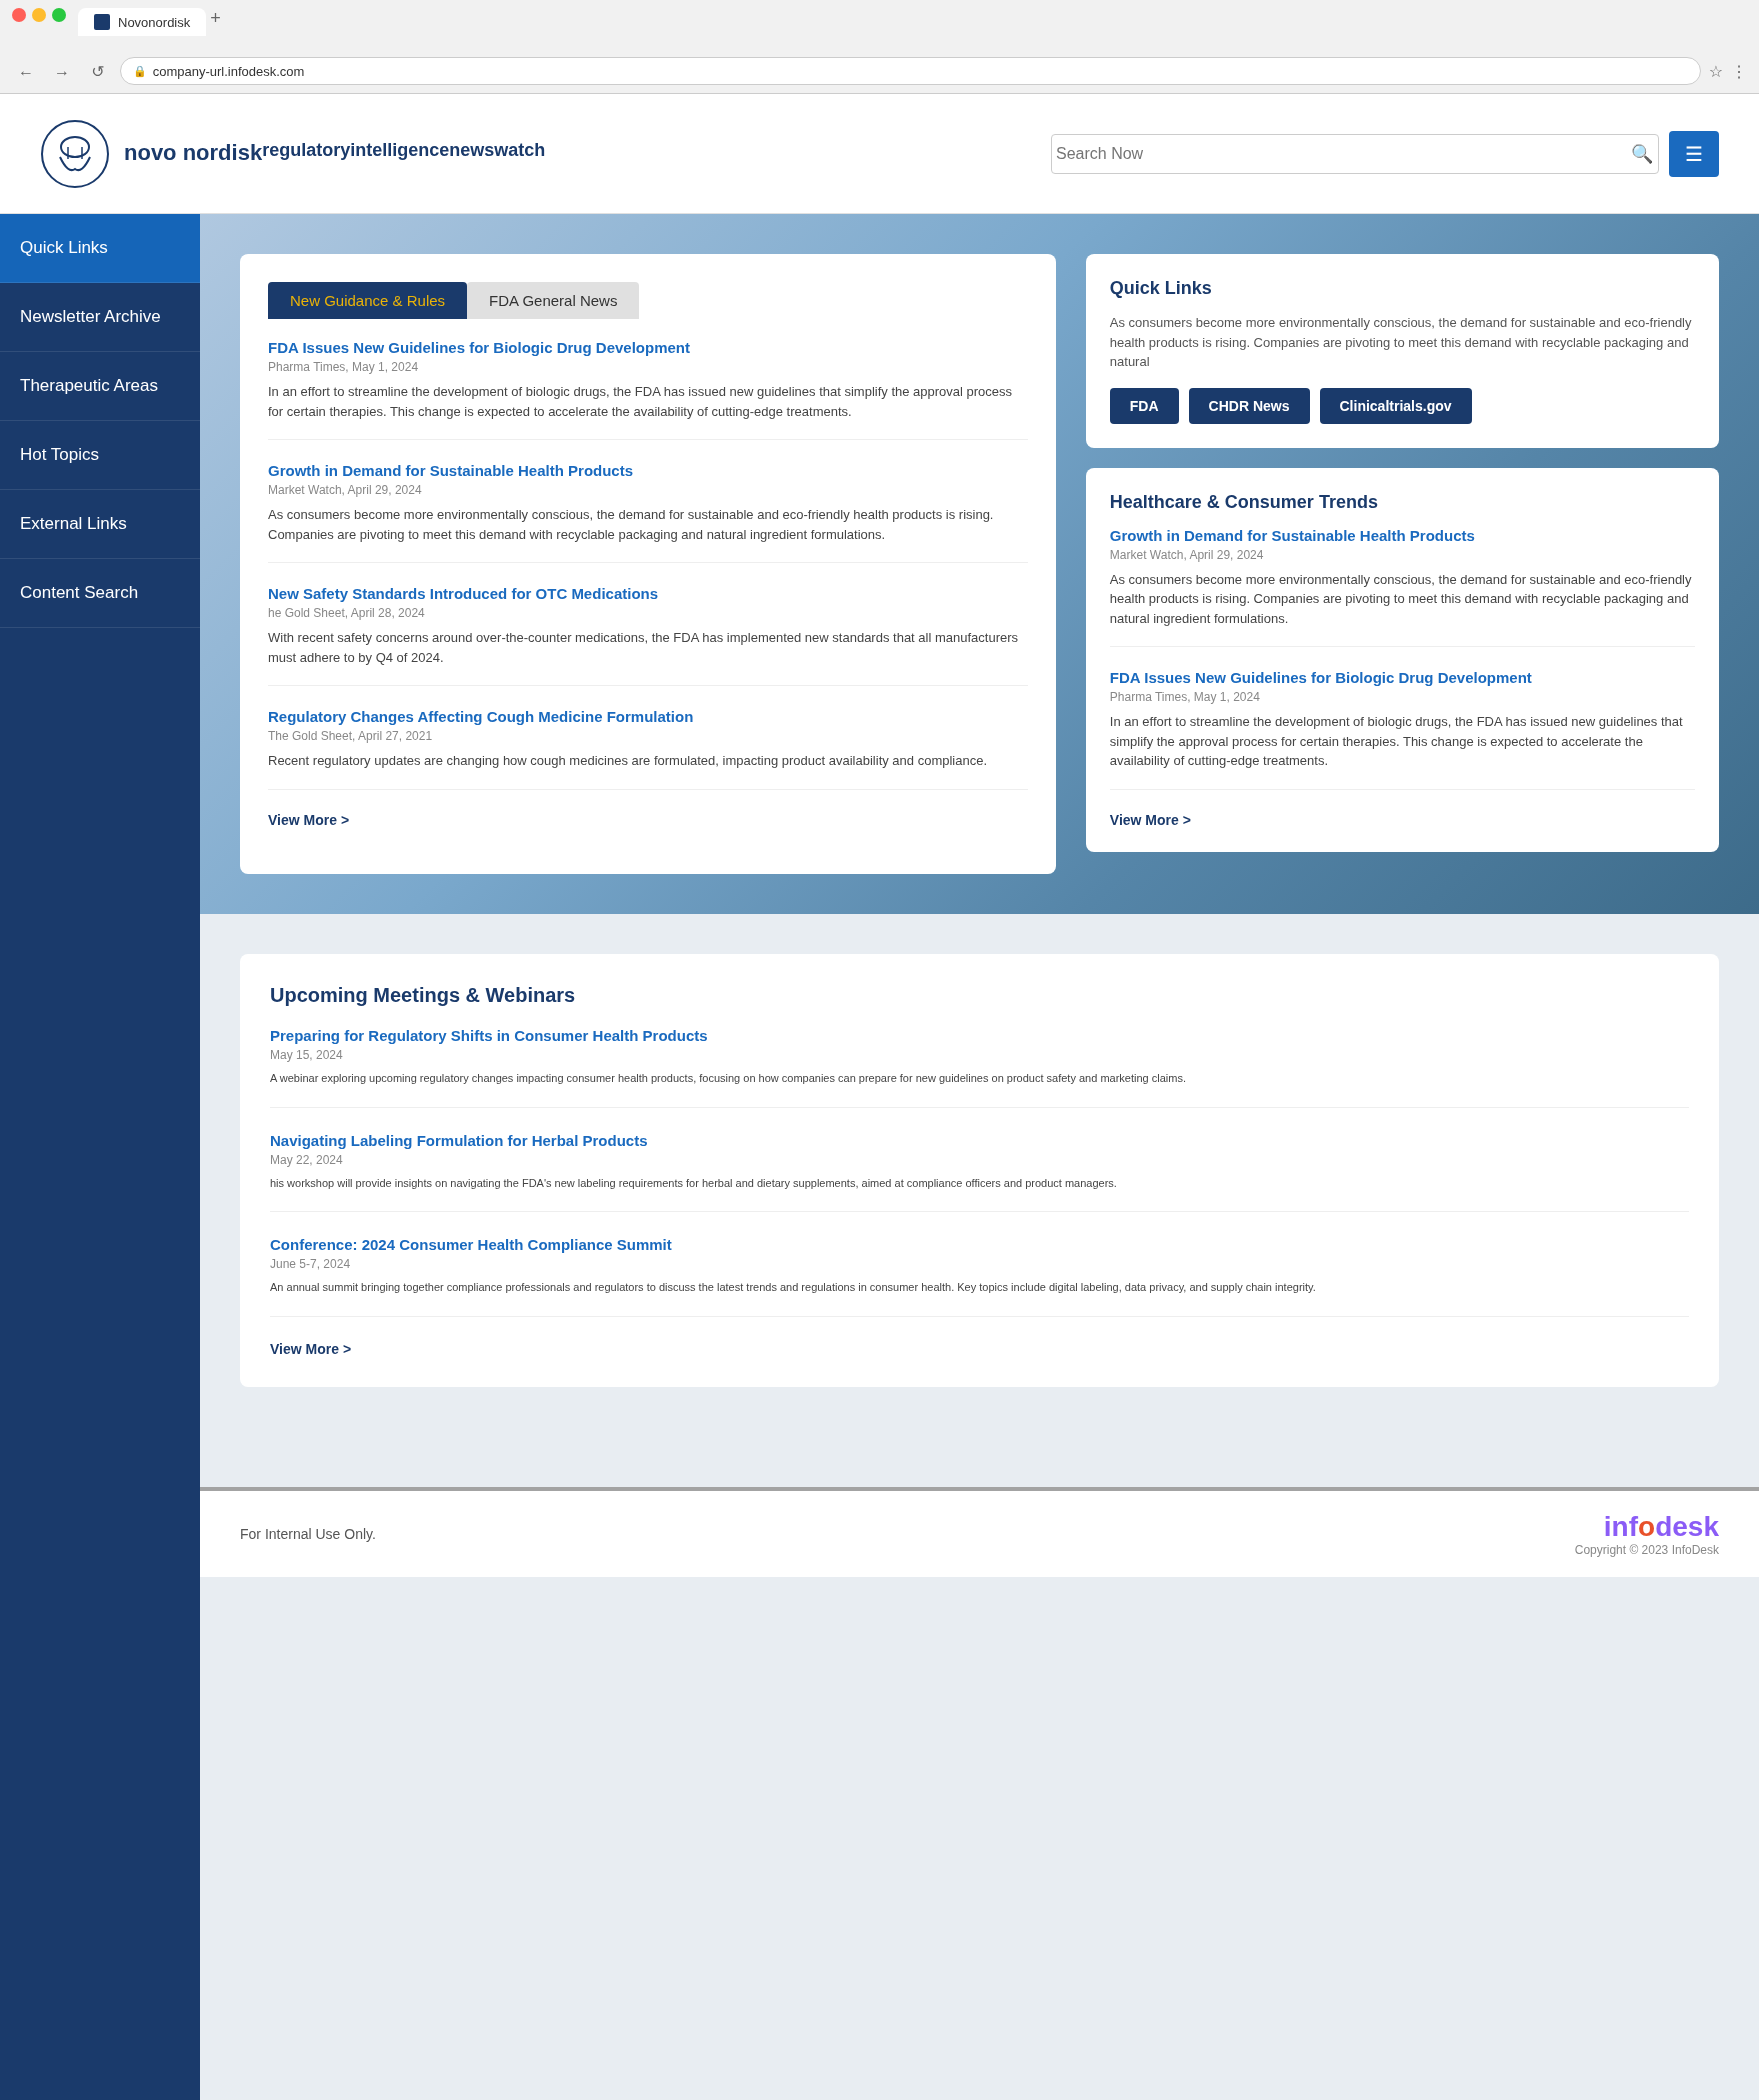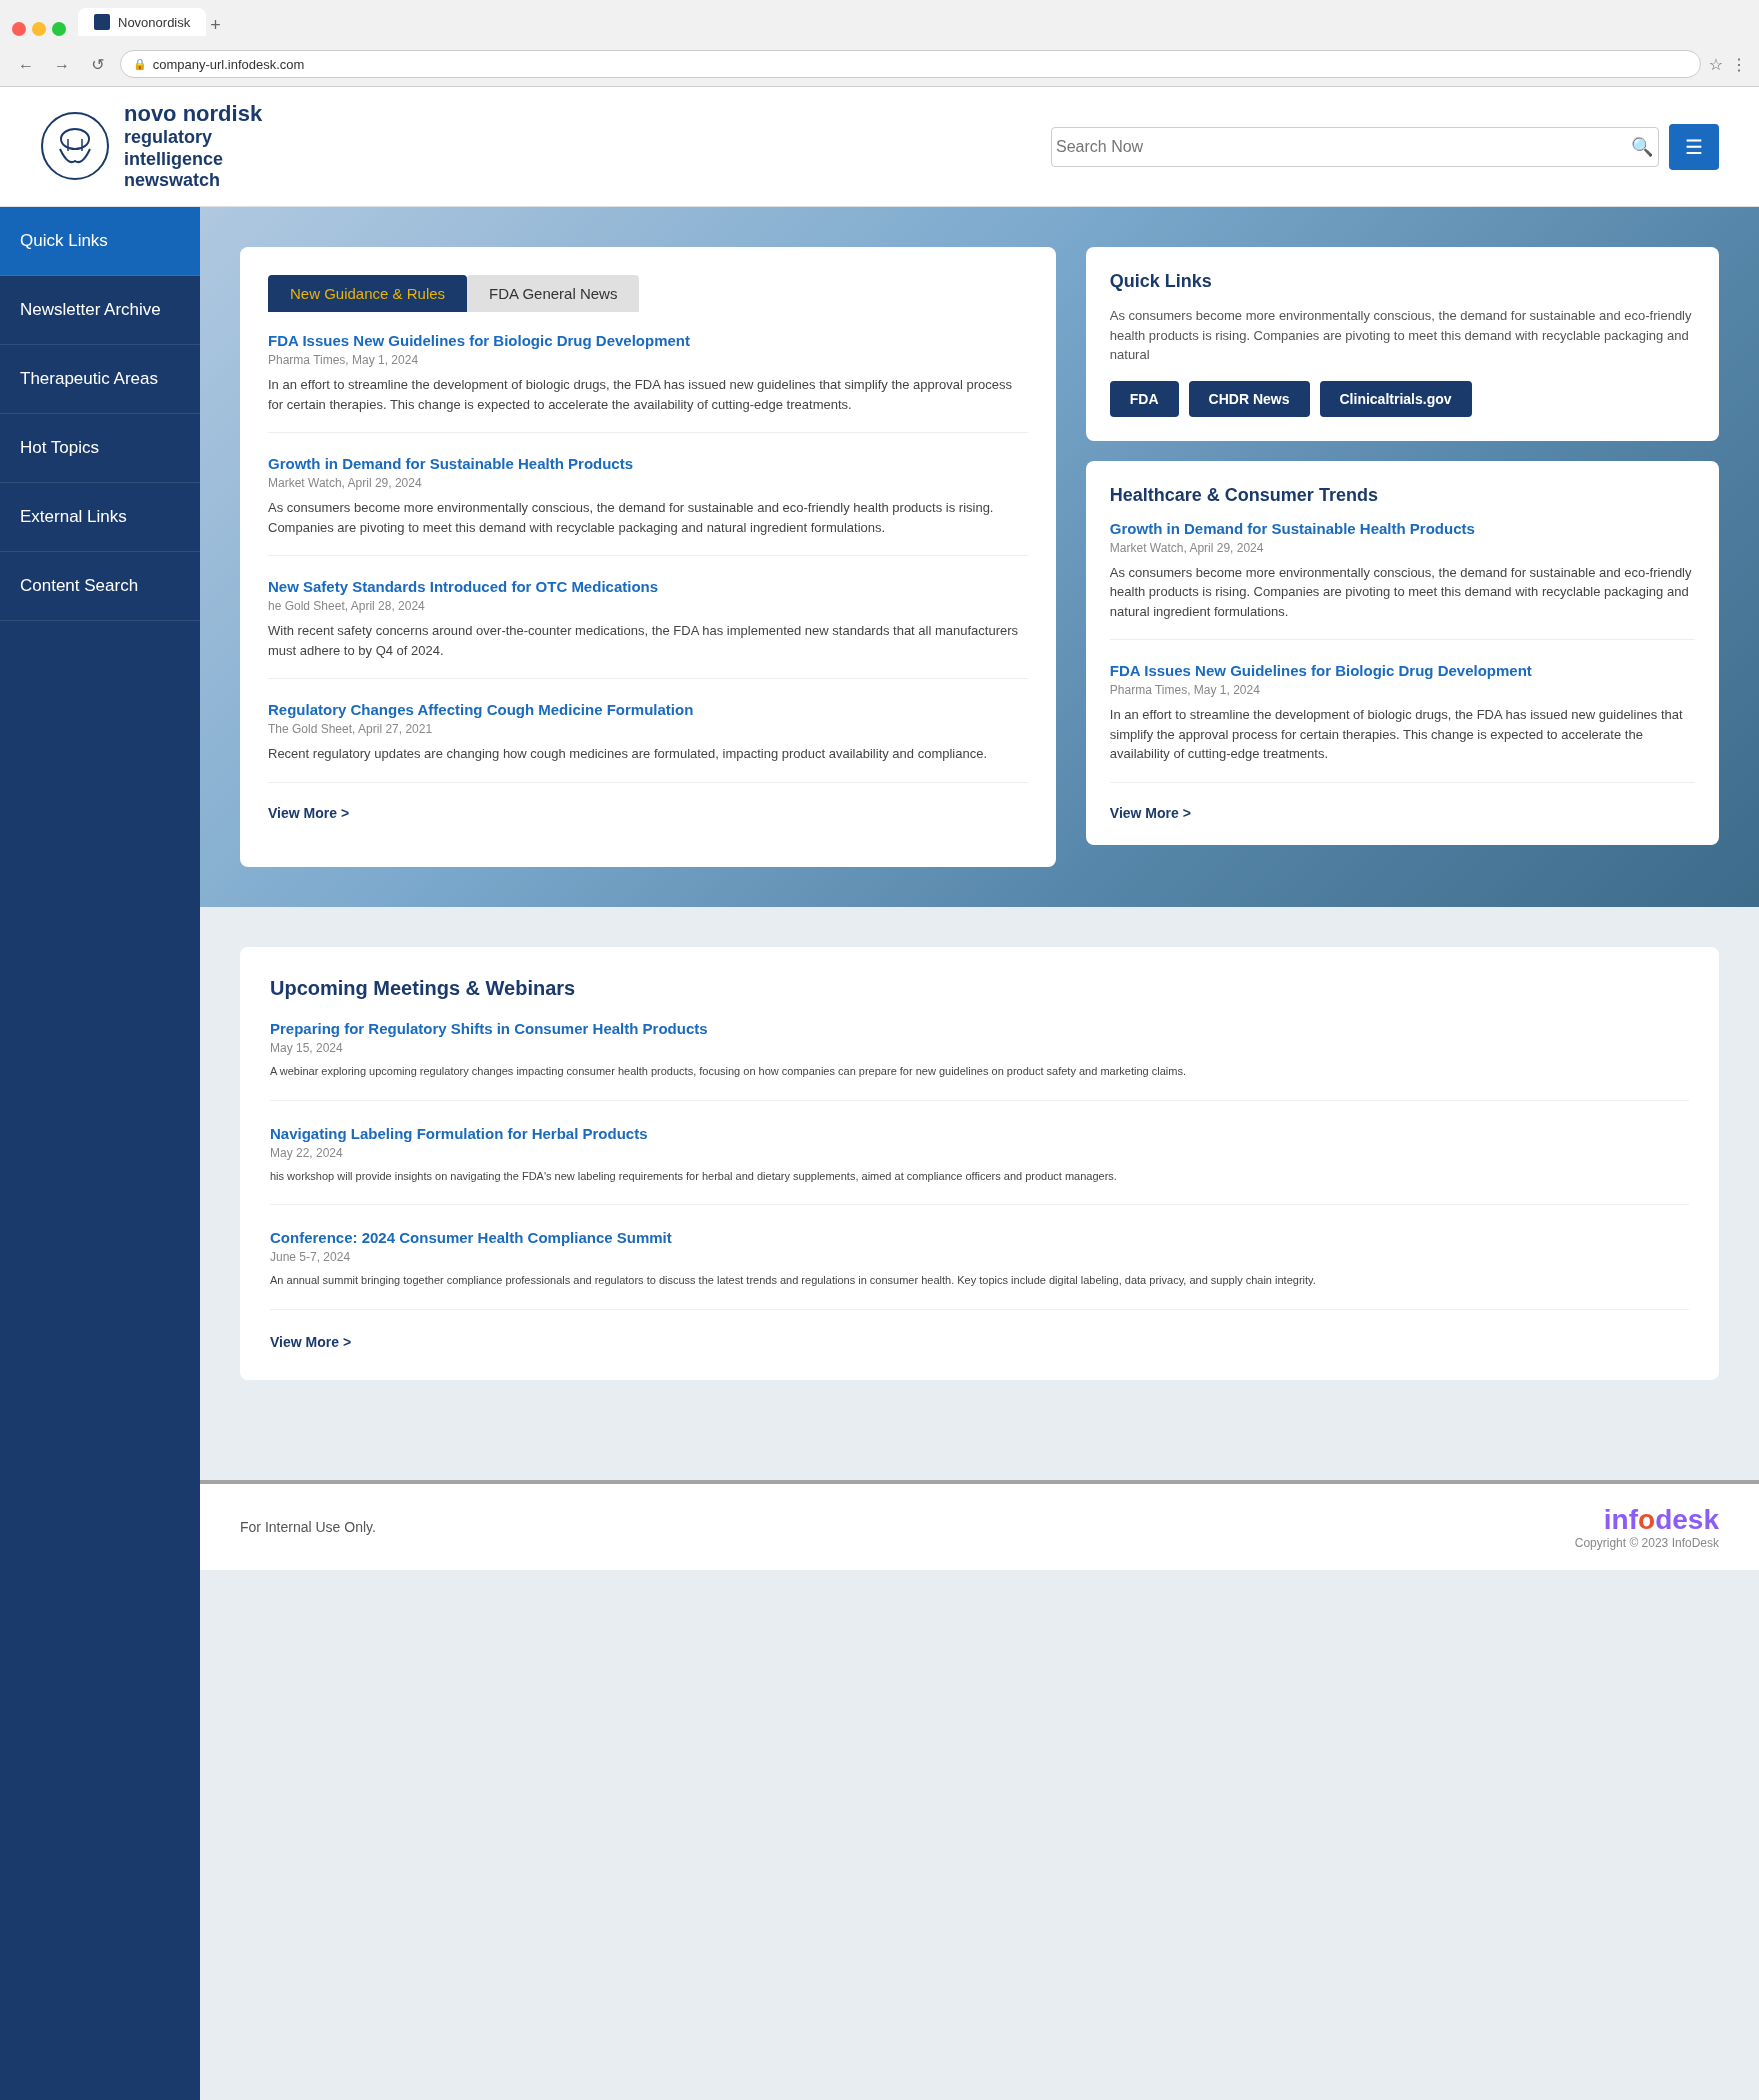--- a/index.html
+++ b/index.html
@@ -6,22 +6,22 @@
     body { font-family: Arial, sans-serif; background: #f0f0f0; width: 1759px; min-height: 2100px; }
 
     
     .browser-chrome {
       background: #f1f1f1;
       border-bottom: 1px solid #ccc;
       padding: 8px 12px;
     }
     .browser-tab-bar {
       display: flex;
-      align-items: flex-end;
-      margin-bottom: 14px;
+      align-items: flex-start;
+      margin-bottom: 21px;
     }
     .browser-dots {
       display: flex;
       gap: 6px;
       margin-right: 12px;
     }
     .dot { width: 14px; height: 14px; border-radius: 50%; }
     .dot-red { background: #ff5f57; }
     .dot-yellow { background: #febc2e; }
     .dot-green { background: #28c840; }
@@ -92,21 +92,21 @@
       display: flex;
       align-items: center;
       gap: 14px;
     }
     .logo-icon {
       width: 70px;
       height: 70px;
     }
     .logo-text {
       display: flex;
-      flex-direction: column;
+      flex-direction: row;
       line-height: 1.2;
     }
     .logo-text-main {
       font-size: 22px;
       font-weight: bold;
       color: #1a3a6b;
     }
     .header-search {
       margin-left: auto;
       display: flex;

